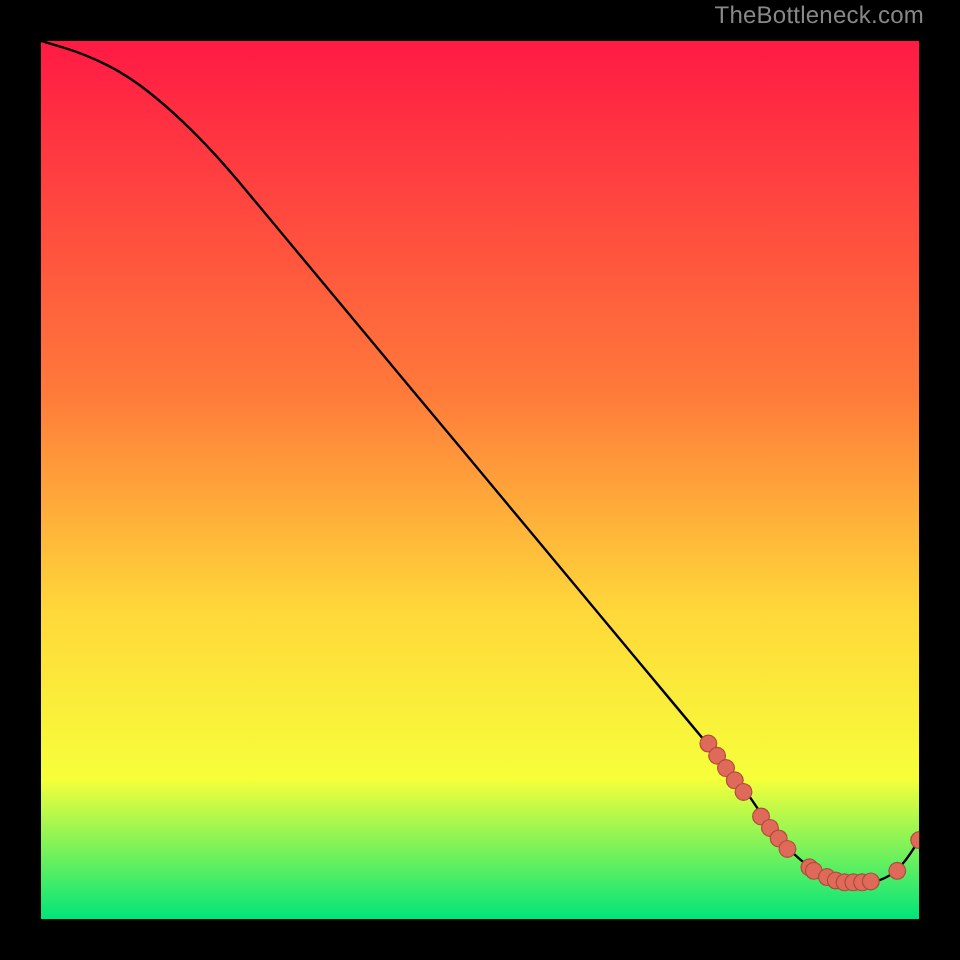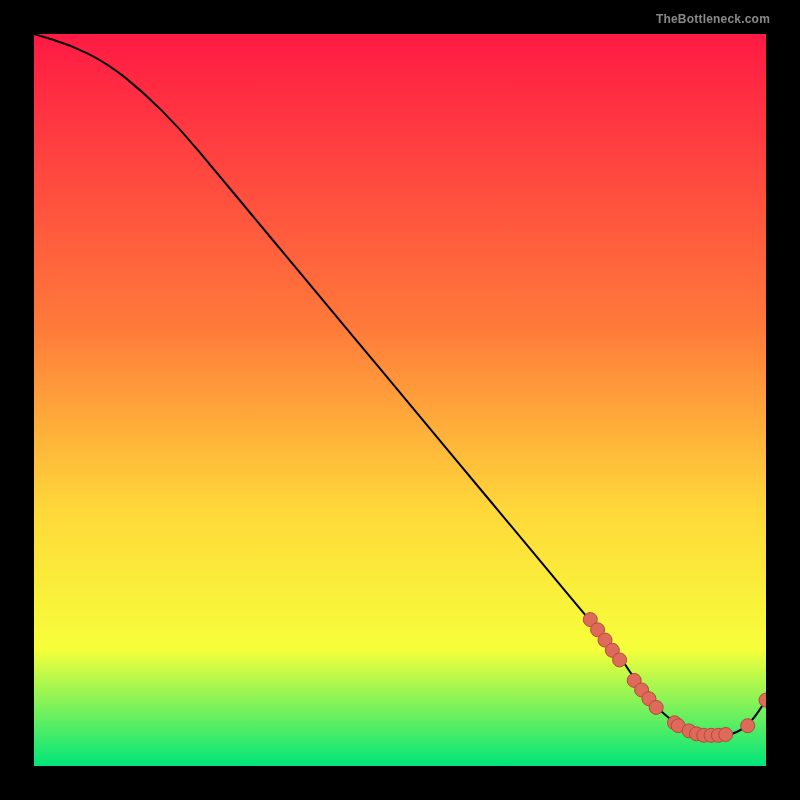--- a/index.html
+++ b/index.html
@@ -22,25 +22,25 @@
     width: 732px;
     height: 732px;
   }
   .plot svg {
     display: block;
     width: 732px;
     height: 732px;
   }
   .watermark {
     position: absolute;
-    top: 12px;
+    top: 2px;
     right: 30px;
     font-family: Verdana, Geneva, sans-serif;
-    font-size: 12px;
-    font-weight: 700;
+    font-size: 20px;
+    font-weight: 400;
     color: #888888;
     letter-spacing: 0.2px;
     user-select: none;
   }
 </style>
 </head>
 <body>
 
 <div class="stage">
   <div class="plot">

